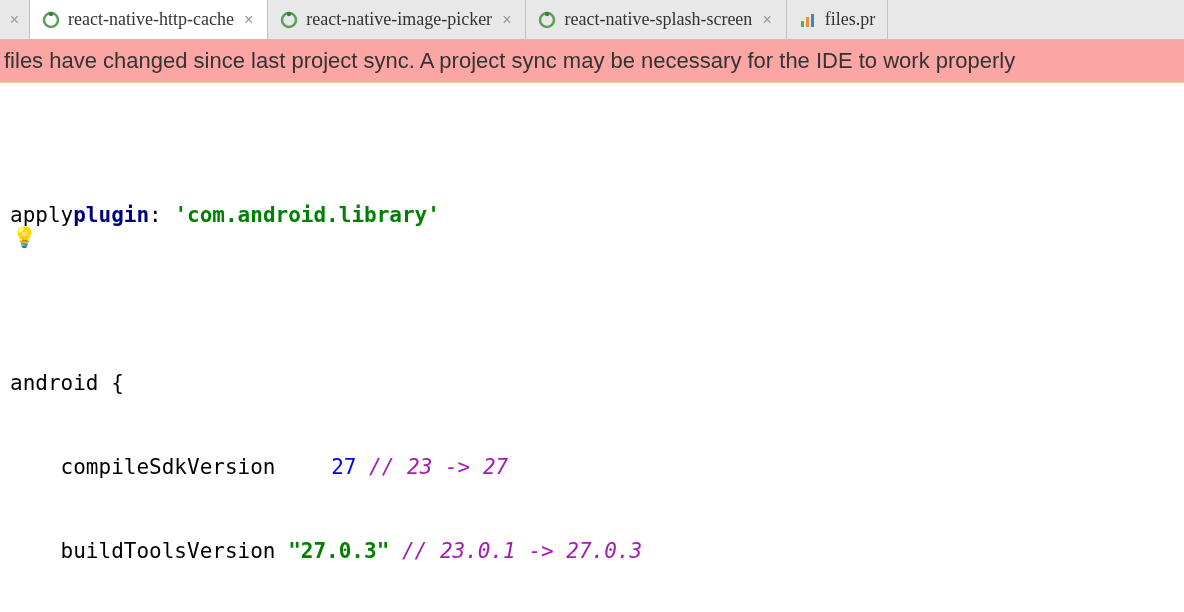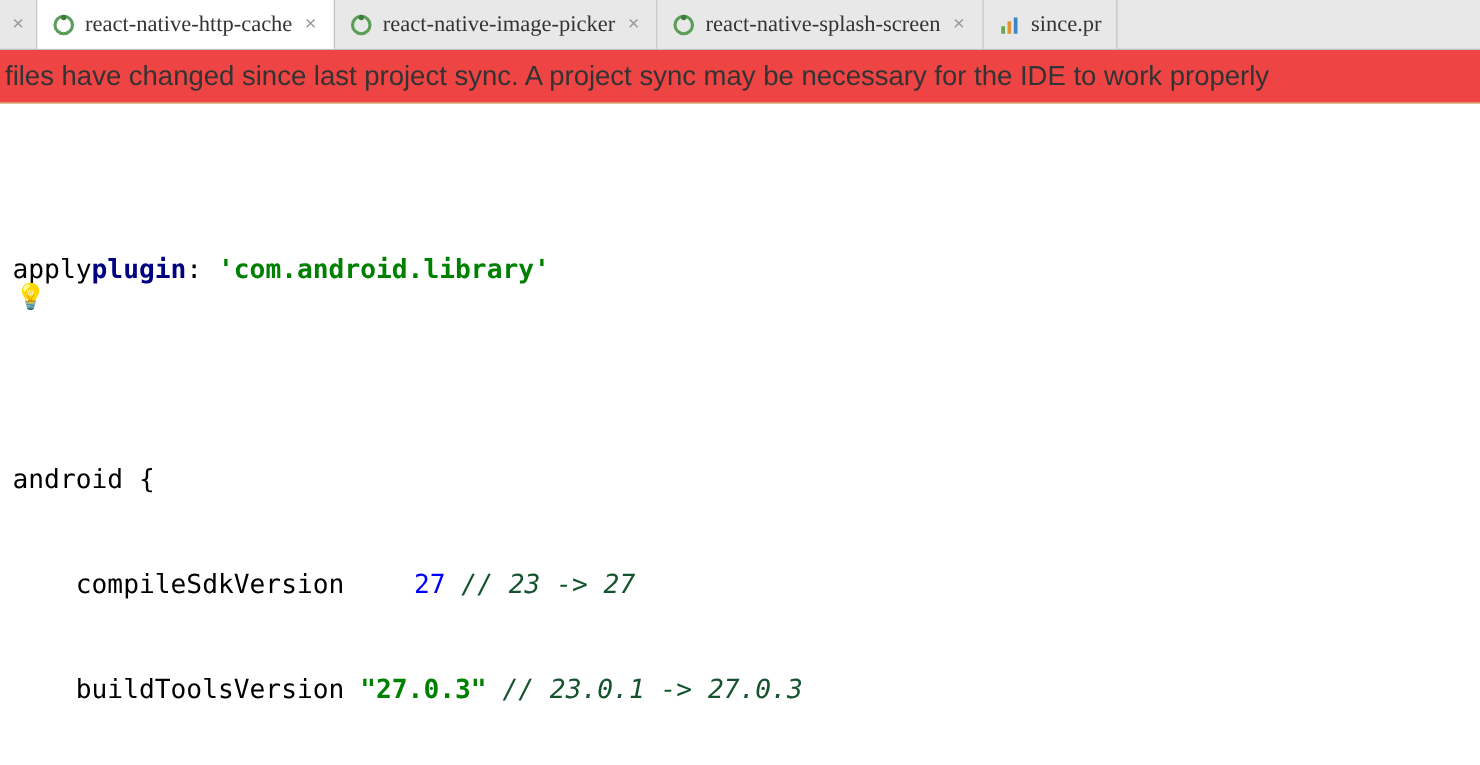--- a/index.html
+++ b/index.html
@@ -55,21 +55,21 @@
       font-size: 18px;
       color: #333;
       font-family: Liberation Serif, serif;
     }
     .tab-close {
       color: #999;
       font-size: 16px;
       padding: 0 2px;
     }
     .notification-bar {
-      background: #ef4444;
+      background: #fca5a5;
       padding: 8px 4px;
       font-size: 22px;
       color: #333;
       border-bottom: 1px solid #d8d8a0;
       white-space: nowrap;
       overflow: hidden;
     }
     .editor {
       position: relative;
       padding: 6px 0 6px 10px;
@@ -84,21 +84,21 @@
       top: 140px;
       font-size: 20px;
     }
     .code-line {
       height: 28px;
       display: flex;
     }
     .kw { color: #000080; font-weight: bold; }
     .str { color: #008000; font-weight: bold; }
     .num { color: #0000ff; margin-left: 43px; }
-    .comment { color: #14532d; font-style: italic; }
+    .comment { color: #a21caf; font-style: italic; }
   </style>
 </head>
 <body>
 
 <div class="tab-bar">
   <div class="tab-spacer">
     <span style="color:#999;font-size:16px;">×</span>
   </div>
   <div class="tab active">
     <span class="tab-icon">
@@ -131,21 +131,21 @@
     <span class="tab-close">×</span>
   </div>
   <div class="tab">
     <span class="gradle-icon">
       <svg width="18" height="18" viewBox="0 0 18 18">
           <rect x="2" y="10" width="3" height="6" fill="#6aa84f"></rect>
           <rect x="7" y="6" width="3" height="10" fill="#e69138"></rect>
           <rect x="12" y="3" width="3" height="13" fill="#3d85c6"></rect>
         </svg>
     </span>
-    <span class="tab-label">since.pr</span>
+    <span class="tab-label">files.pr</span>
   </div>
 </div>
 
 <div class="notification-bar">files have changed since last project sync. A project sync may be necessary for the IDE to work properly</div>
 
 <div class="editor">
   <span class="gutter-icon">💡</span>
 
   <div class="code-line"><span>apply</span> <span class="kw">plugin</span><span>: </span><span class="str">'com.android.library'</span></div>
   <div class="code-line"></div>

